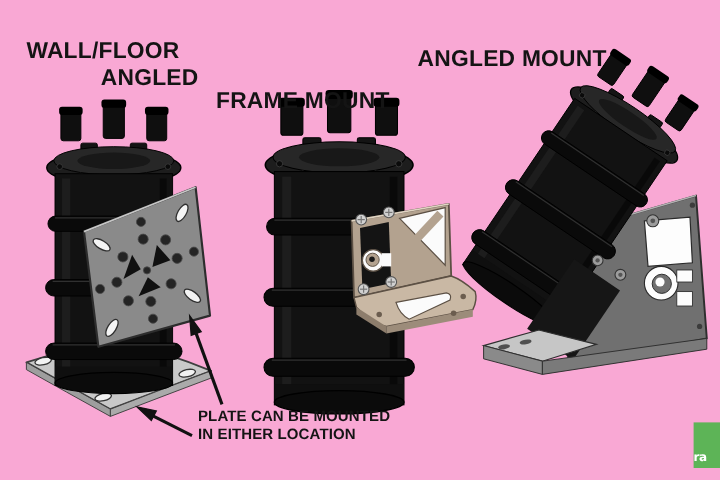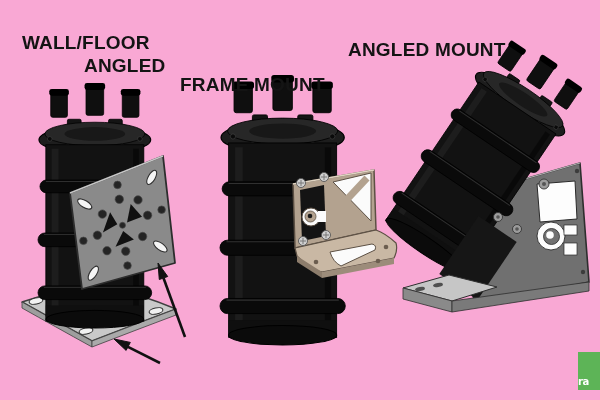--- a/index.html
+++ b/index.html
@@ -197,18 +197,22 @@
       <line x1="160" y1="363" x2="127" y2="346.4"></line>
       <polygon points="114,339 130.3,342.4 126.1,350.4" fill="#111" stroke-width="1"></polygon>
     </g>
   </svg>
 
   <div class="title t1a">WALL/FLOOR</div>
   <div class="title t1b">ANGLED</div>
   <div class="title t2">FRAME MOUNT</div>
   <div class="title t3">ANGLED MOUNT</div>
 
+  <div class="note">
+    <div>PLATE CAN BE MOUNTED</div>
+    <div>IN EITHER LOCATION</div>
+  </div>
 
   <div class="logo">
     <span>ra</span>
   </div>
 
 </div>
 
 </body></html>

